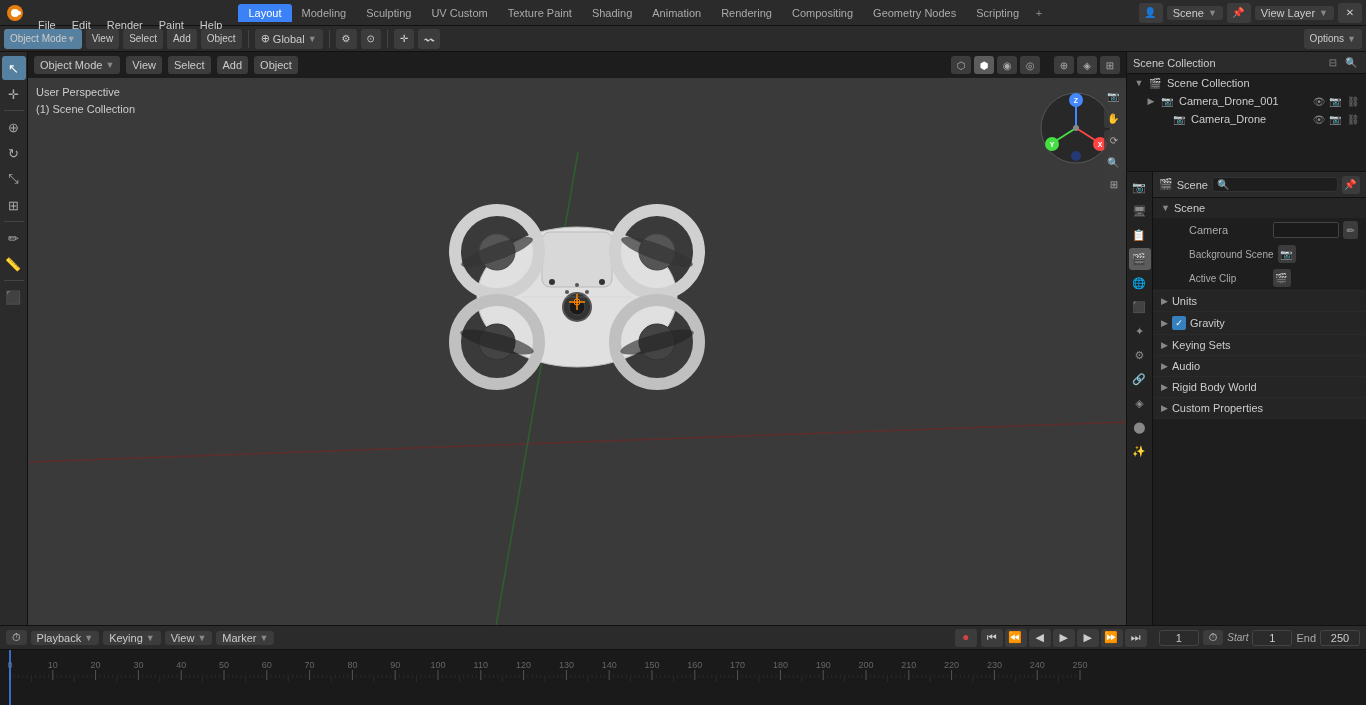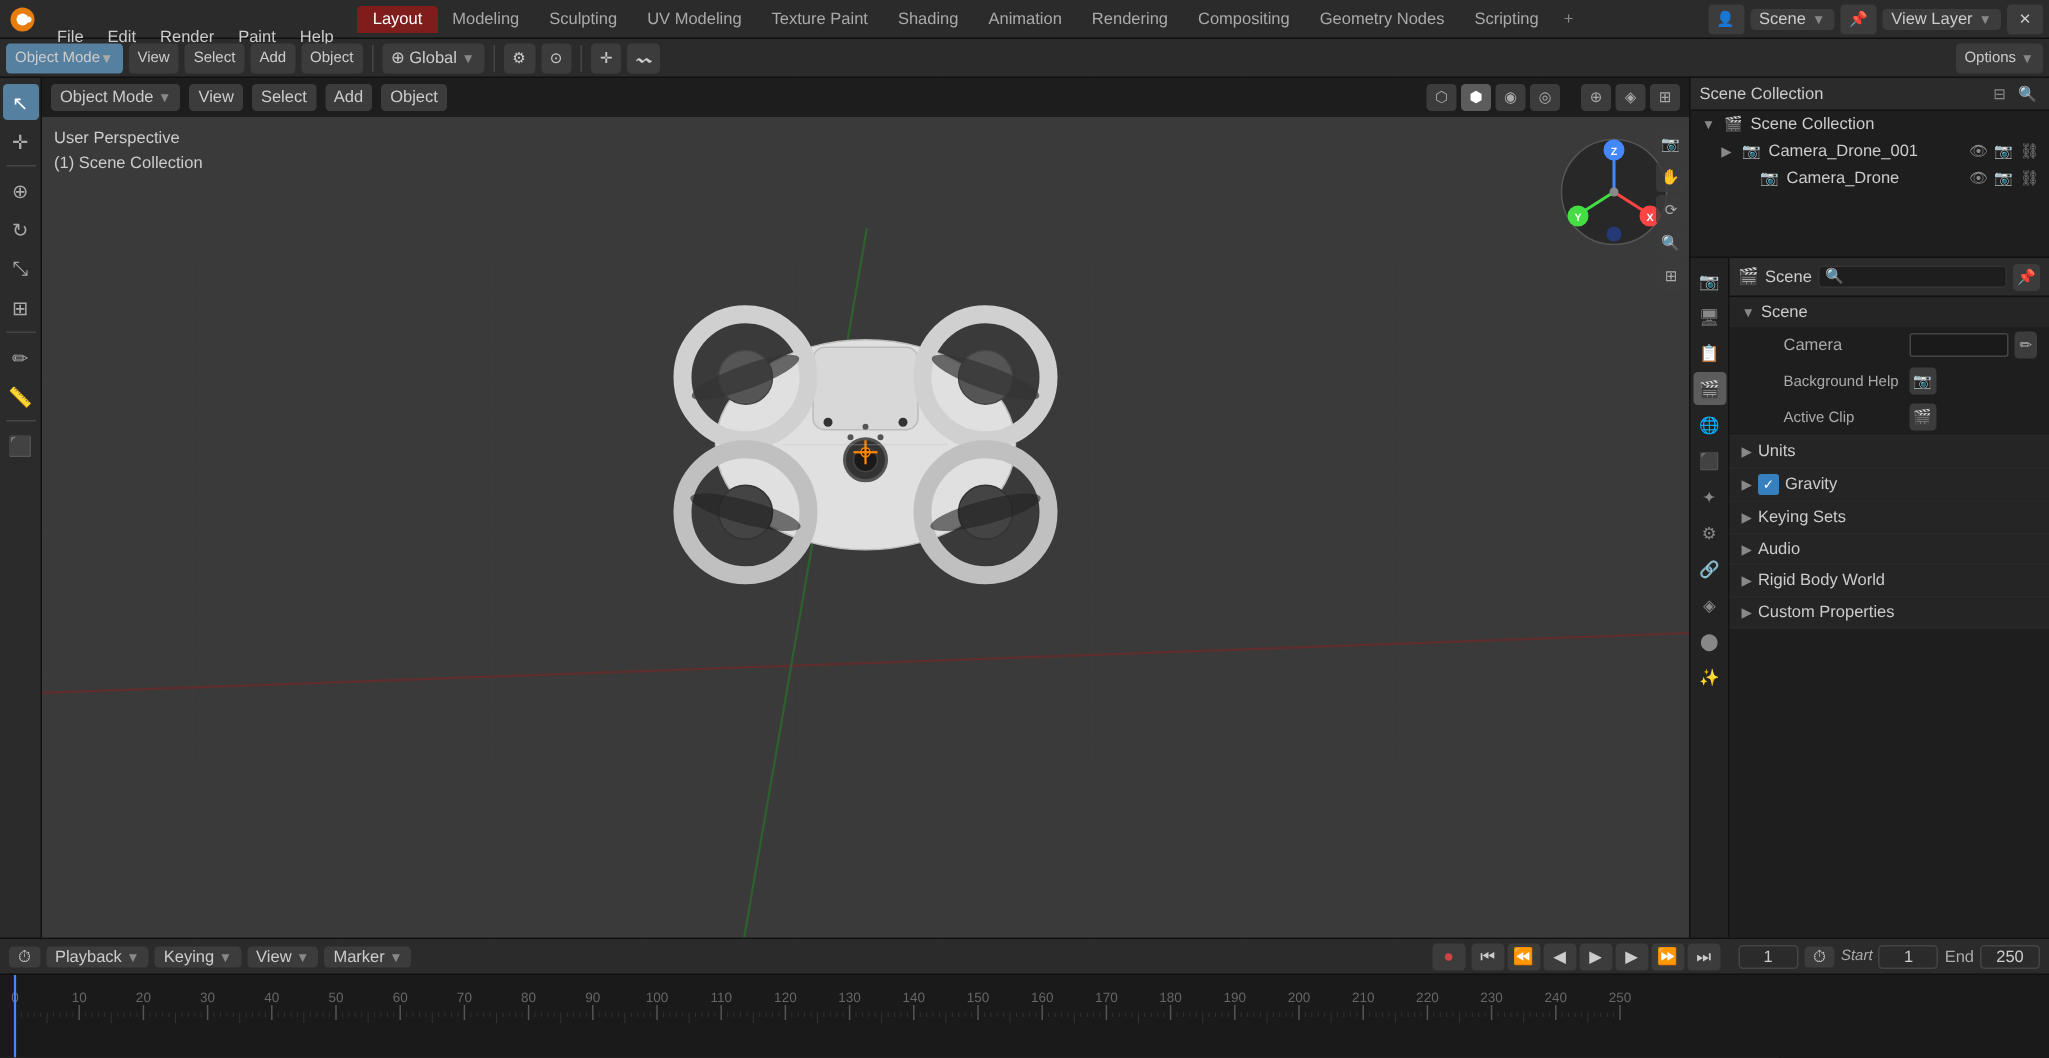--- a/index.html
+++ b/index.html
@@ -47,21 +47,21 @@
     }
     .workspace-tab {
       padding: 3px 10px;
       color: #aaa;
       cursor: pointer;
       border-radius: 3px 3px 0 0;
       font-size: 11px;
       background: #2b2b2b;
     }
     .workspace-tab.active {
-      background: #7f1d1d;
+      background: #3b82f6;
       color: #fff;
     }
     .workspace-add {
       width: 20px;
       text-align: center;
       color: #888;
       cursor: pointer;
     }
     .topbar-right {
       display: flex;
@@ -563,21 +563,21 @@
   <div class="menu-item">File</div>
   <div class="menu-item">Edit</div>
   <div class="menu-item">Render</div>
   <div class="menu-item">Paint</div>
   <div class="menu-item">Help</div>
 
   <div class="workspace-tabs">
     <div class="workspace-tab active">Layout</div>
     <div class="workspace-tab">Modeling</div>
     <div class="workspace-tab">Sculpting</div>
-    <div class="workspace-tab">UV Modeling</div>
+    <div class="workspace-tab">UV Custom</div>
     <div class="workspace-tab">Texture Paint</div>
     <div class="workspace-tab">Shading</div>
     <div class="workspace-tab">Animation</div>
     <div class="workspace-tab">Rendering</div>
     <div class="workspace-tab">Compositing</div>
     <div class="workspace-tab">Geometry Nodes</div>
     <div class="workspace-tab">Scripting</div>
     <div class="workspace-add">+</div>
   </div>
 
@@ -859,21 +859,21 @@
           <div class="props-section-header">
             <span class="props-section-arrow">▼</span>
             <span class="props-section-name">Scene</span>
           </div>
           <div class="props-row">
             <span class="props-label">Camera</span>
             <div class="props-color-swatch" style="background:#1a1a1a;width:80px;"></div>
             <div class="props-icon-inline">✏</div>
           </div>
           <div class="props-row">
-            <span class="props-label" style="font-size:10px;">Background Help</span>
+            <span class="props-label" style="font-size:10px;">Background Scene</span>
             <div class="props-icon-inline" style="background:#3c3c3c;">📷</div>
           </div>
           <div class="props-row">
             <span class="props-label" style="font-size:10px;">Active Clip</span>
             <div class="props-icon-inline" style="background:#3c3c3c;">🎬</div>
           </div>
         </div>
 
         <div class="props-section">
           <div class="props-section-header">

